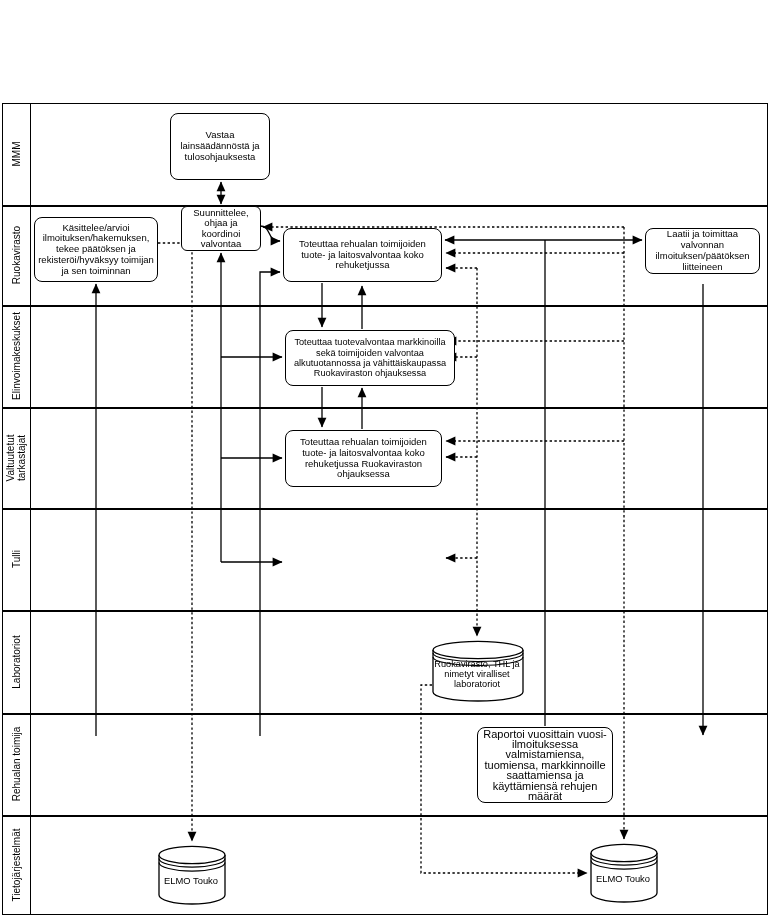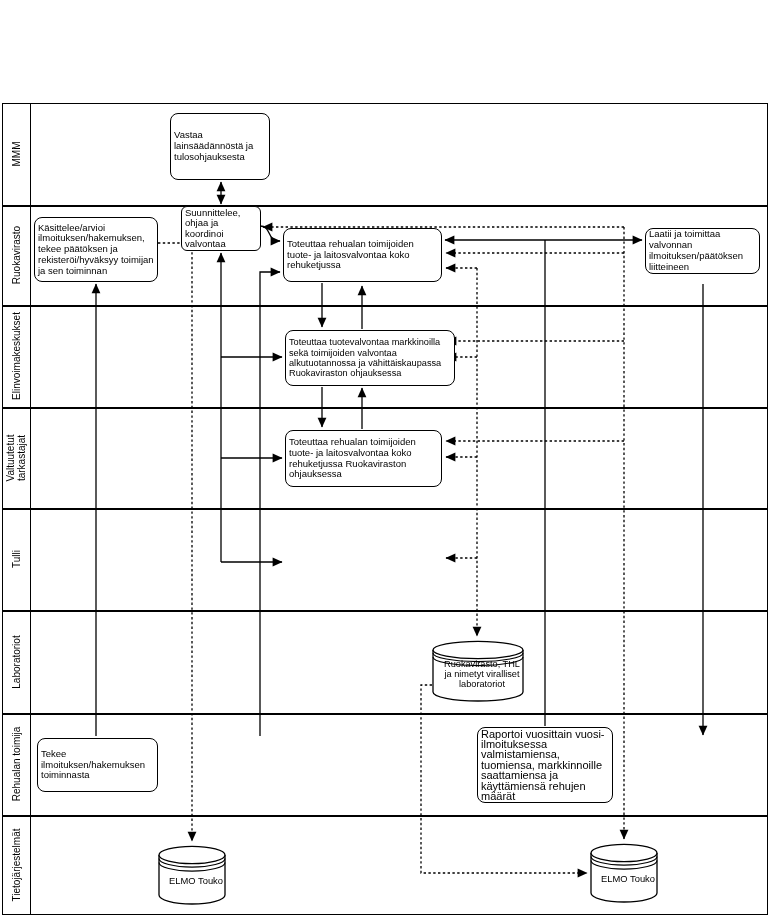--- a/index.html
+++ b/index.html
@@ -16,27 +16,27 @@
   .lane-label { position:absolute; left:2px; width:28px; z-index:1; }
   .lane-label .rot {
     position:absolute; left:50%; top:50%; transform:translate(-50%,-50%) rotate(-90deg);
     font-size:10px; line-height:11px; text-align:center; white-space:normal;
   }
   
   .connectors { position:absolute; left:0; top:0; z-index:2; pointer-events:none; }
   
   .node {
     position:absolute; z-index:3; background:#fff; border:1.3px solid #000; border-radius:8px;
-    display:flex; align-items:center; justify-content:center; text-align:left;
+    display:flex; align-items:center; justify-content:center; text-align:center;
     font-size:9.5px; line-height:10.8px; padding:12px 3px; box-sizing:border-box;
   }
   .cyl { position:absolute; z-index:3; }
   .cyl svg { display:block; }
   .cyl .cyl-label {
-    position:absolute; left:10px; right:2px; text-align:center;
+    position:absolute; left:0; right:2px; text-align:center;
     font-size:9.4px; line-height:10.6px; z-index:4;
   }
 </style>
 </head>
 <body>
 
 <div class="stage">
 
   <div class="pool-border"></div>
   <div class="label-divider"></div>
@@ -141,23 +141,20 @@
   <div class="node" style="left:285px;top:430px;width:157px;height:57px">
     <span>Toteuttaa rehualan toimijoiden tuote- ja laitosvalvontaa koko rehuketjussa Ruokaviraston ohjauksessa</span>
     </div>
 
 
   <div class="node" style="left:477px;top:727px;width:136px;height:76px;font-size:11px;line-height:10.4px">
     <span>Raportoi vuosittain vuosi-ilmoituksessa valmistamiensa, tuomiensa, markkinnoille saattamiensa ja käyttämiensä rehujen määrät</span>
     </div>
 
 
-  <div class="node" style="left:37px;top:738px;width:121px;height:54px">
-    <span>Tekee ilmoituksen/hakemuksen toiminnasta</span>
-    </div>
 
 
   <div class="cyl" style="left:432px;top:640px;width:92px;height:62px">
     <svg width="92" height="62" viewBox="0 0 92 62">
       <path d="M1,10 L1,52 A45,9 0 0 0 91,52 L91,10" fill="#fff" stroke="#000" stroke-width="1.3"></path>
       <ellipse cx="46" cy="10" rx="45" ry="8.6" fill="#fff" stroke="#000" stroke-width="1.3"></ellipse>
       <path d="M1,13 A45,8.6 0 0 0 91,13" fill="none" stroke="#000" stroke-width="1.1"></path>
       <path d="M1,17 A45,8.6 0 0 0 91,17" fill="none" stroke="#000" stroke-width="1.1"></path>
     </svg>
     <div class="cyl-label" style="top:19px;font-size:9.2px;line-height:10.2px">Ruokavirasto, THL ja nimetyt viralliset laboratoriot</div>

